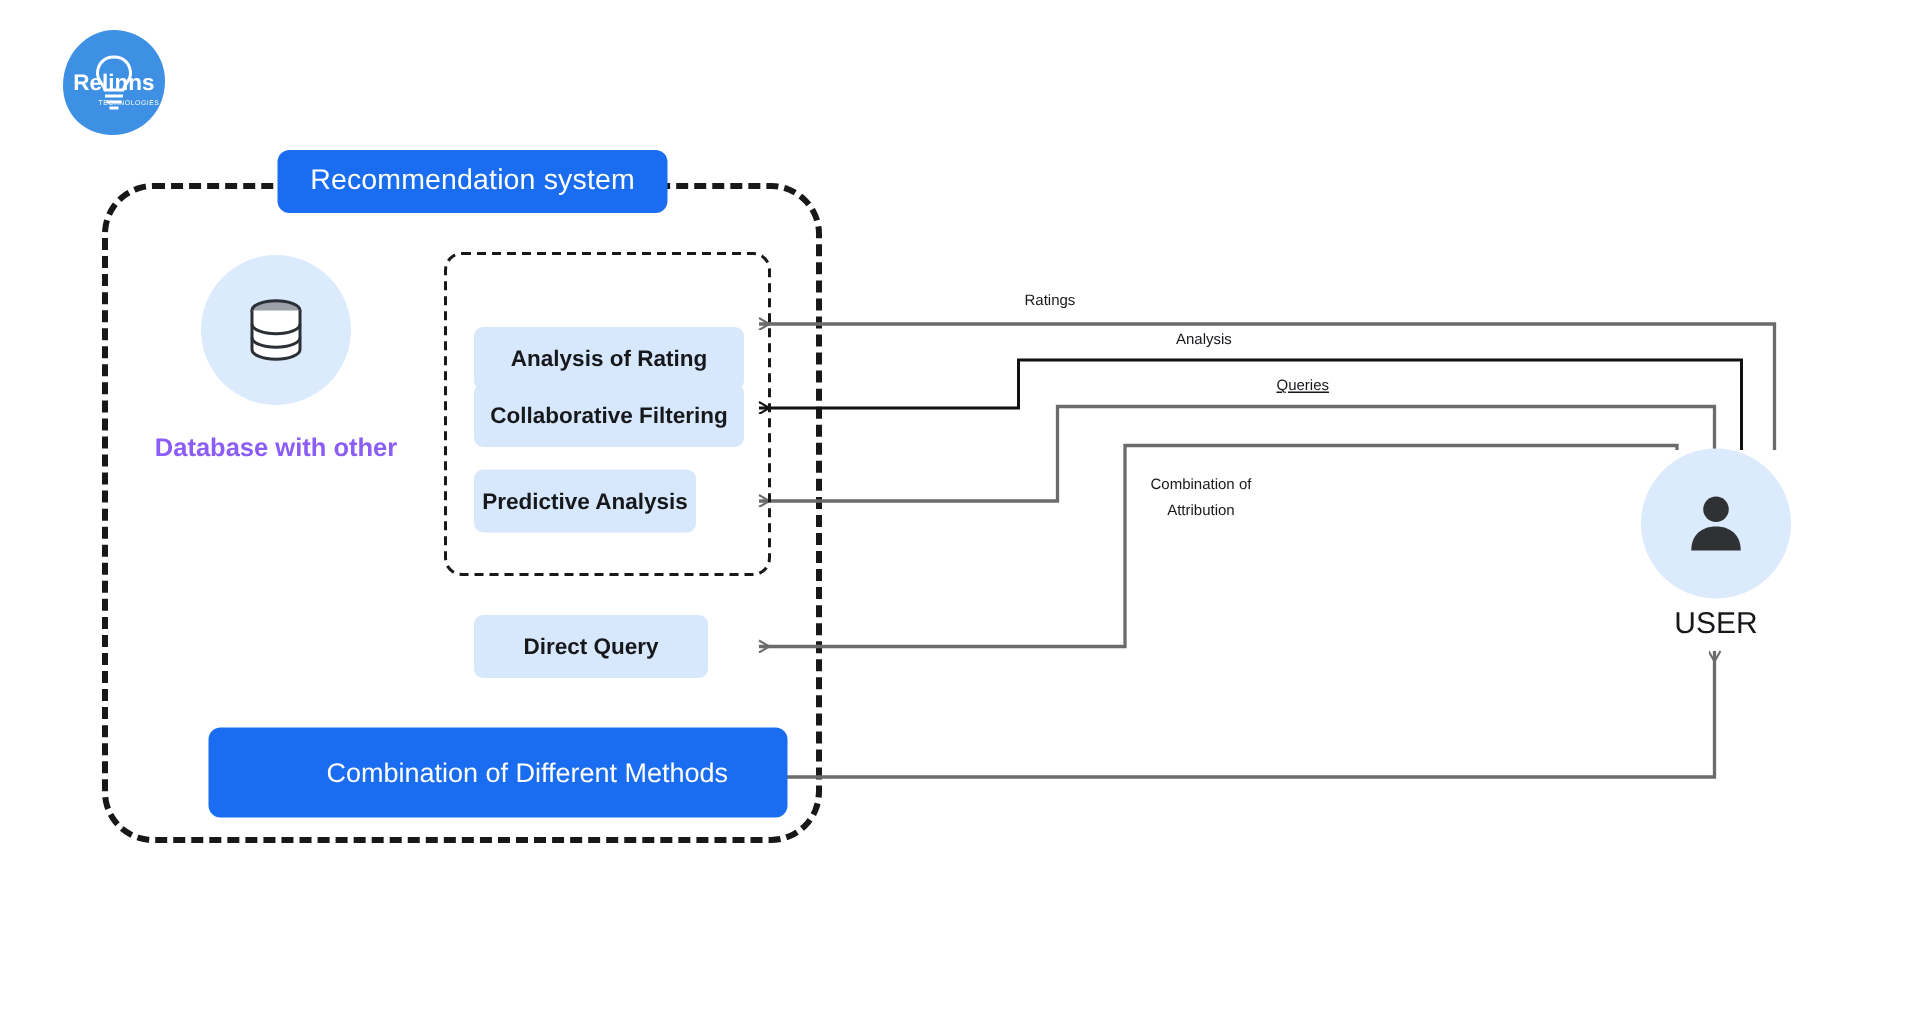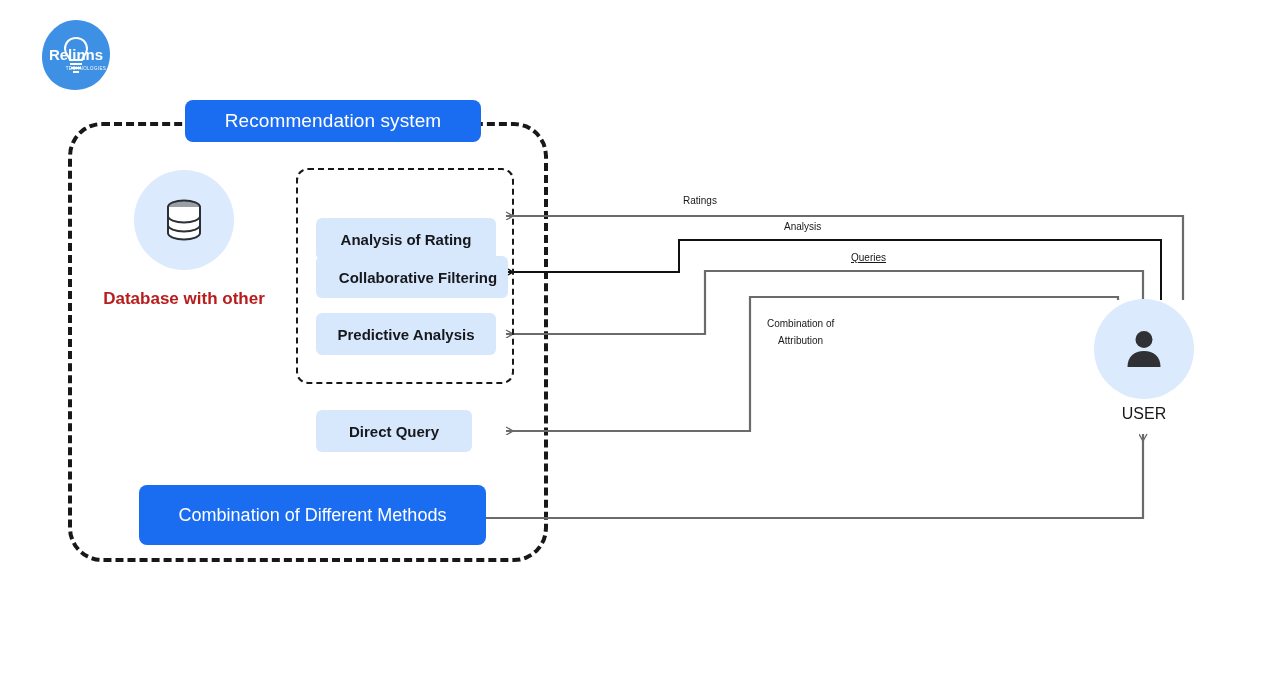--- a/index.html
+++ b/index.html
@@ -40,21 +40,21 @@
     border-radius: 34px;
     box-sizing: border-box;
     background: transparent;
   }
 
   
   #title-chip {
     position: absolute;
     left: 185px;
     top: 100px;
-    width: 296px;
+    width: 260px;
     height: 42px;
     background: #1a6cf0;
     border-radius: 8px;
     color: #ffffff;
     font-size: 19px;
     display: flex;
     align-items: center;
     justify-content: center;
     letter-spacing: 0.1px;
     z-index: 6;
@@ -76,21 +76,21 @@
   }
   #db-caption {
     position: absolute;
     left: 74px;
     top: 288px;
     width: 220px;
     text-align: center;
     font-size: 17px;
     line-height: 22px;
     font-weight: 700;
-    color: #b91c1c;
+    color: #8b5cf6;
     z-index: 4;
   }
 
   
   #inner-dashed {
     position: absolute;
     left: 296px;
     top: 168px;
     width: 218px;
     height: 216px;
@@ -108,39 +108,40 @@
     display: flex;
     align-items: center;
     justify-content: center;
     font-size: 15px;
     font-weight: 700;
     color: #17181c;
     z-index: 5;
     text-align: center;
   }
   #chip-analysis   { left: 316px; top: 200px; width: 180px; height: 42px; margin-top: 18px; }
-  #chip-collab     { left: 316px; top: 256px; width: 180px; height: 42px; padding-left: 12px; }
-  #chip-predictive { left: 316px; top: 313px; width: 180px; height: 42px; }
+  #chip-collab     { left: 316px; top: 256px; width: 180px; height: 42px; }
+  #chip-predictive { left: 316px; top: 313px; width: 148px; height: 42px; }
   #chip-direct     { left: 316px; top: 410px; width: 156px; height: 42px; }
 
   
   #chip-combination {
     position: absolute;
     left: 139px;
     top: 485px;
     width: 347px;
     height: 60px;
     background: #1a6cf0;
     border-radius: 8px;
     display: flex;
     align-items: center;
     justify-content: center;
     color: #ffffff;
     font-size: 18px;
     z-index: 5;
+    padding-left: 39px;
   }
 
   
   #user-circle {
     position: absolute;
     left: 1094px;
     top: 299px;
     width: 100px;
     height: 100px;
     border-radius: 50%;
@@ -149,21 +150,21 @@
     align-items: center;
     justify-content: center;
     z-index: 4;
   }
   #user-label {
     position: absolute;
     left: 1094px;
     top: 405px;
     width: 100px;
     text-align: center;
-    font-size: 16px;
+    font-size: 20px;
     color: #17181c;
     z-index: 4;
   }
 
   
   #connectors {
     position: absolute;
     left: 0;
     top: 0;
     width: 1288px;

